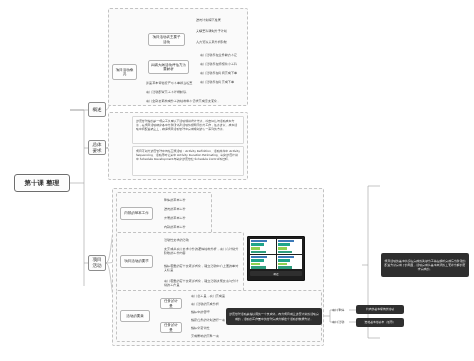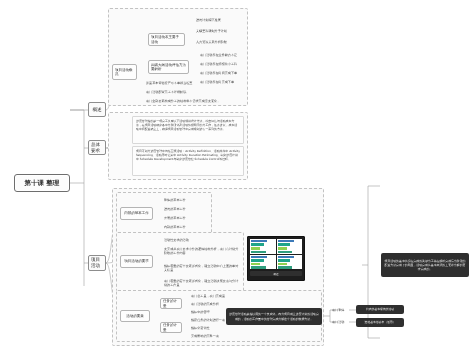--- a/index.html
+++ b/index.html
@@ -9,21 +9,21 @@
     -webkit-font-smoothing:none;
   }
   #stage{position:relative;width:474px;height:361px;}
   svg.wires{position:absolute;left:0;top:0;width:474px;height:361px;pointer-events:none;}
 
   
   .node{
     position:absolute;box-sizing:border-box;
     background:#fdfdfd;border:1px solid #9a9a9a;border-radius:2px;
     color:#2b2b2b;display:flex;align-items:center;justify-content:center;
-    line-height:1.25;padding:1px 2px;
+    text-align:center;line-height:1.25;padding:1px 2px;
   }
   .root{
     font-size:6.5px;font-weight:bold;border:1px solid #6e6e6e;border-radius:3px;
     box-shadow:0 0 0 1px #ffffff inset;background:#fcfcfc;
   }
   .branch{font-size:4.6px;border:1px solid #8d8d8d;background:#fbfbfb;}
   .topic{font-size:3.5px;border:1px solid #b4b4b4;background:#fdfdfd;}
   .leaf{
     position:absolute;box-sizing:border-box;font-size:3.1px;color:#3a3a3a;
     line-height:1.35;text-align:left;padding:0;border:0;background:transparent;

